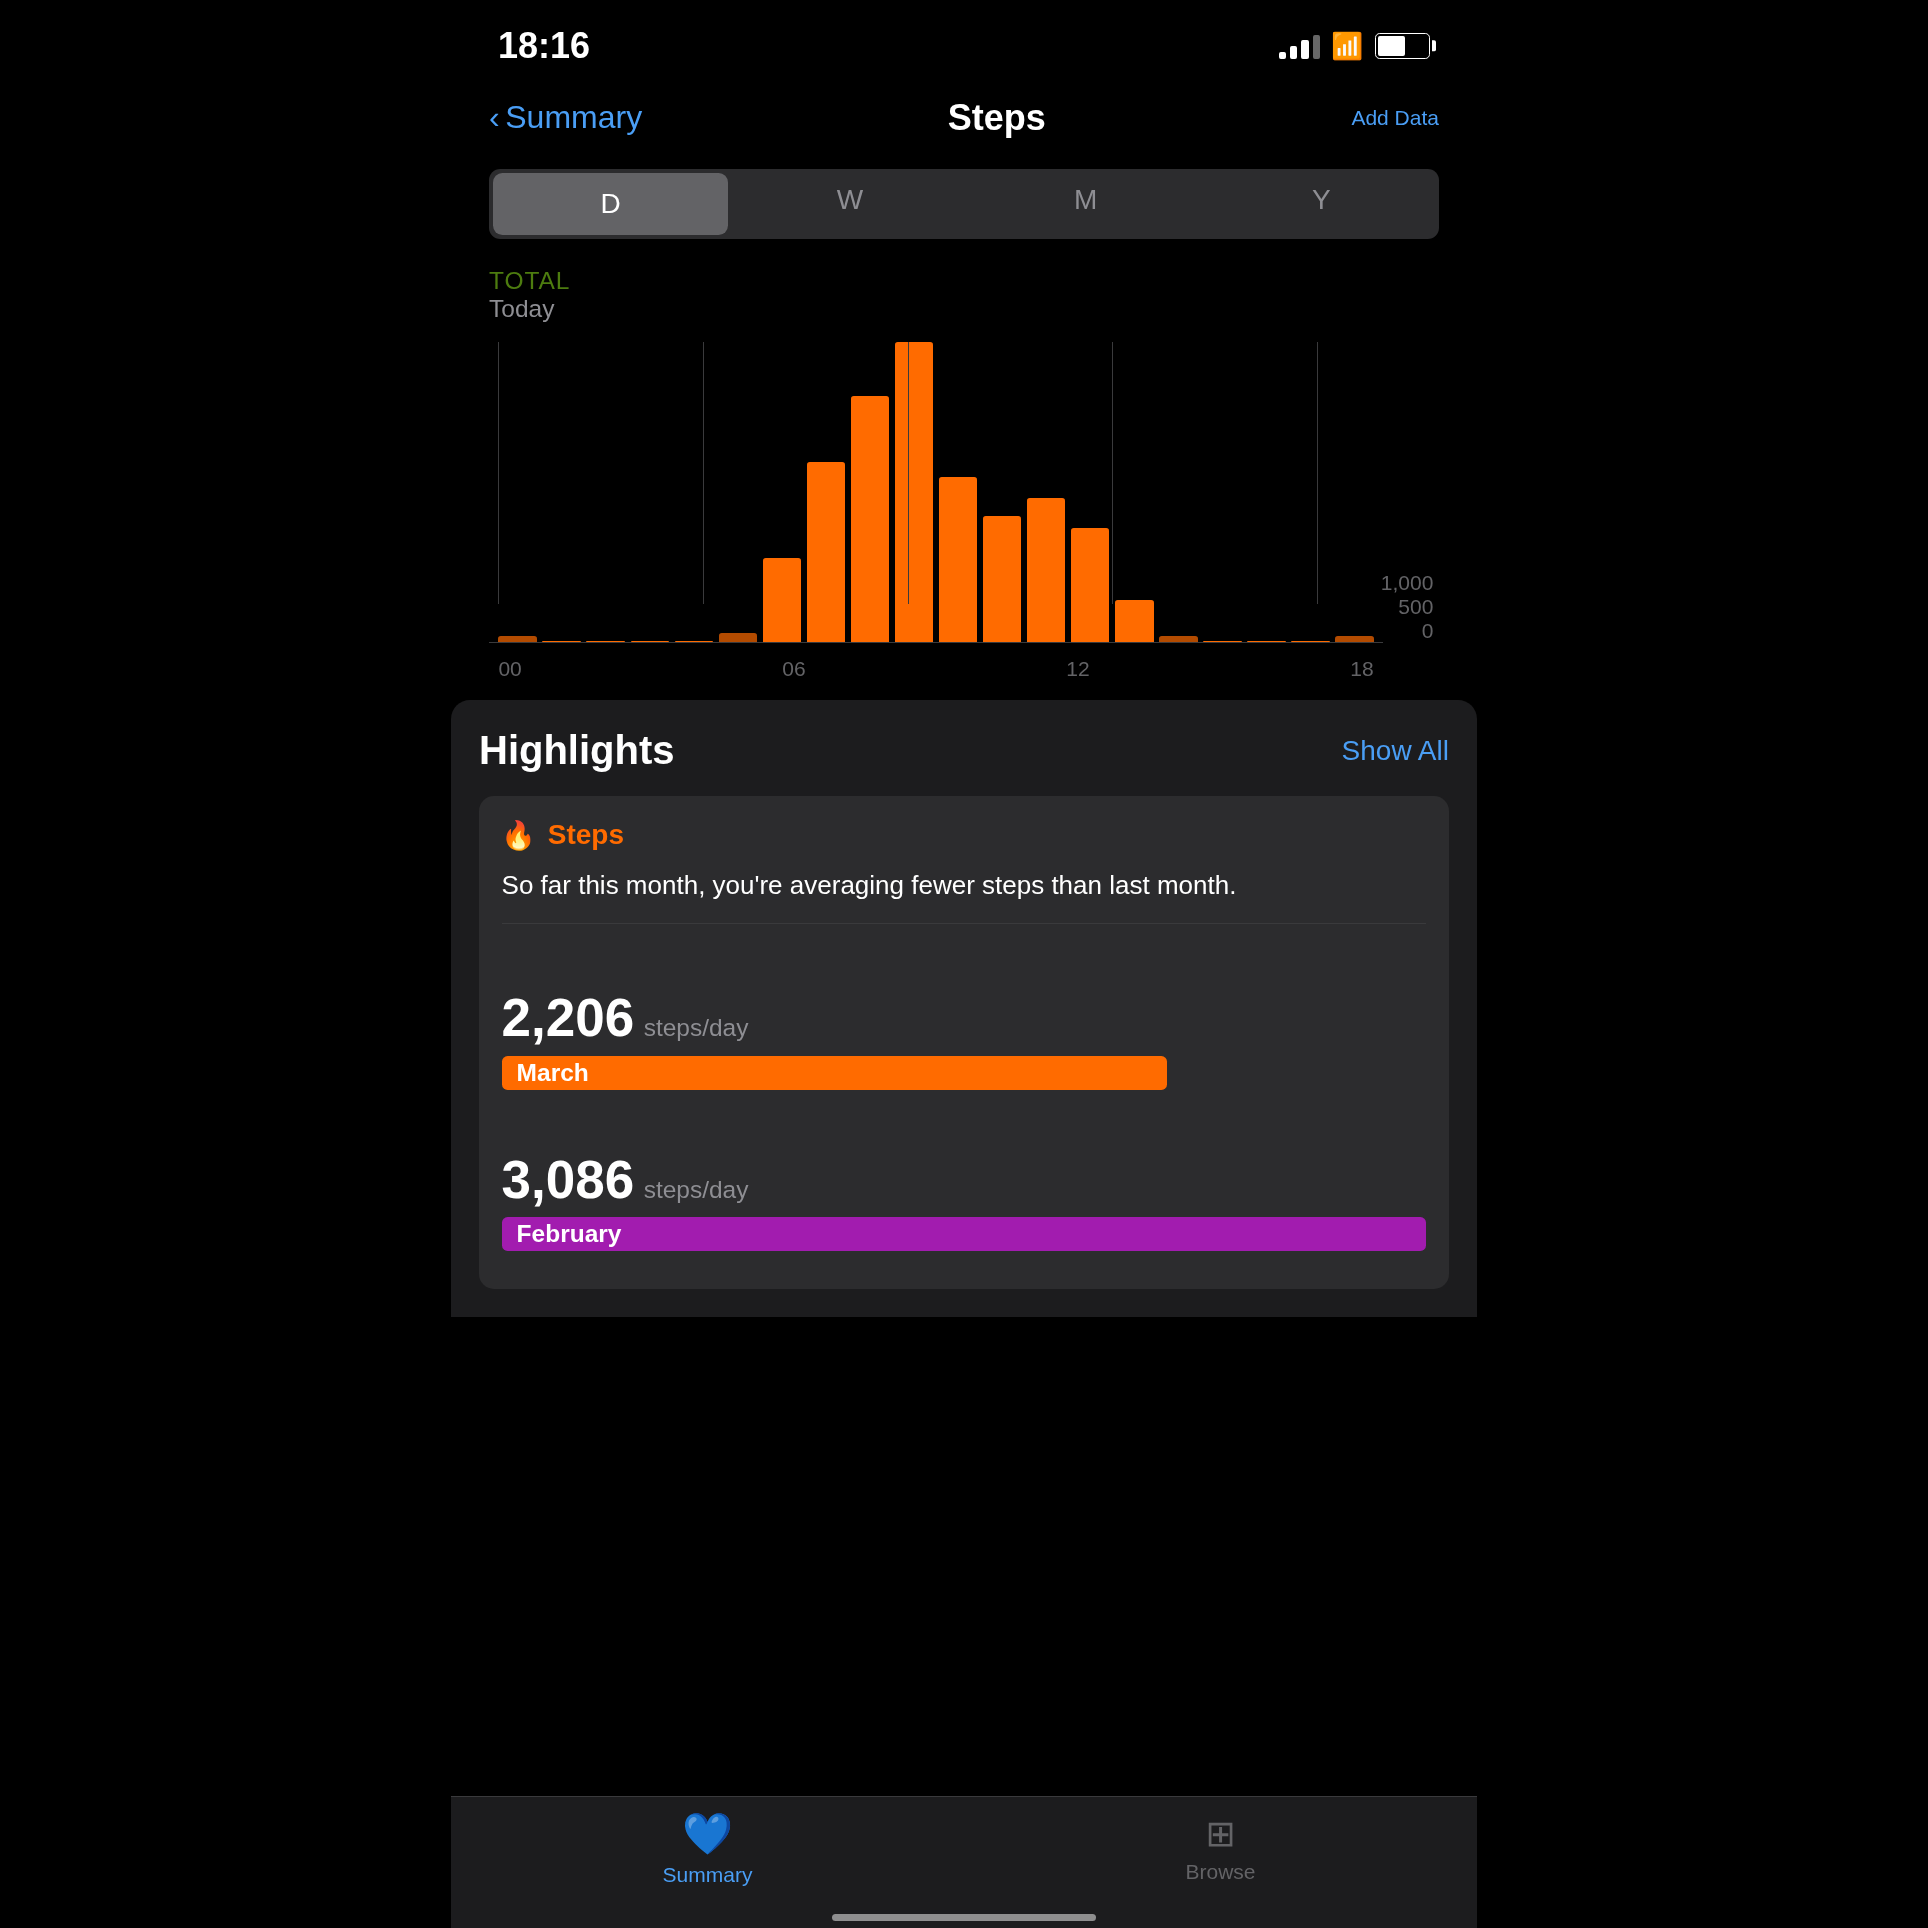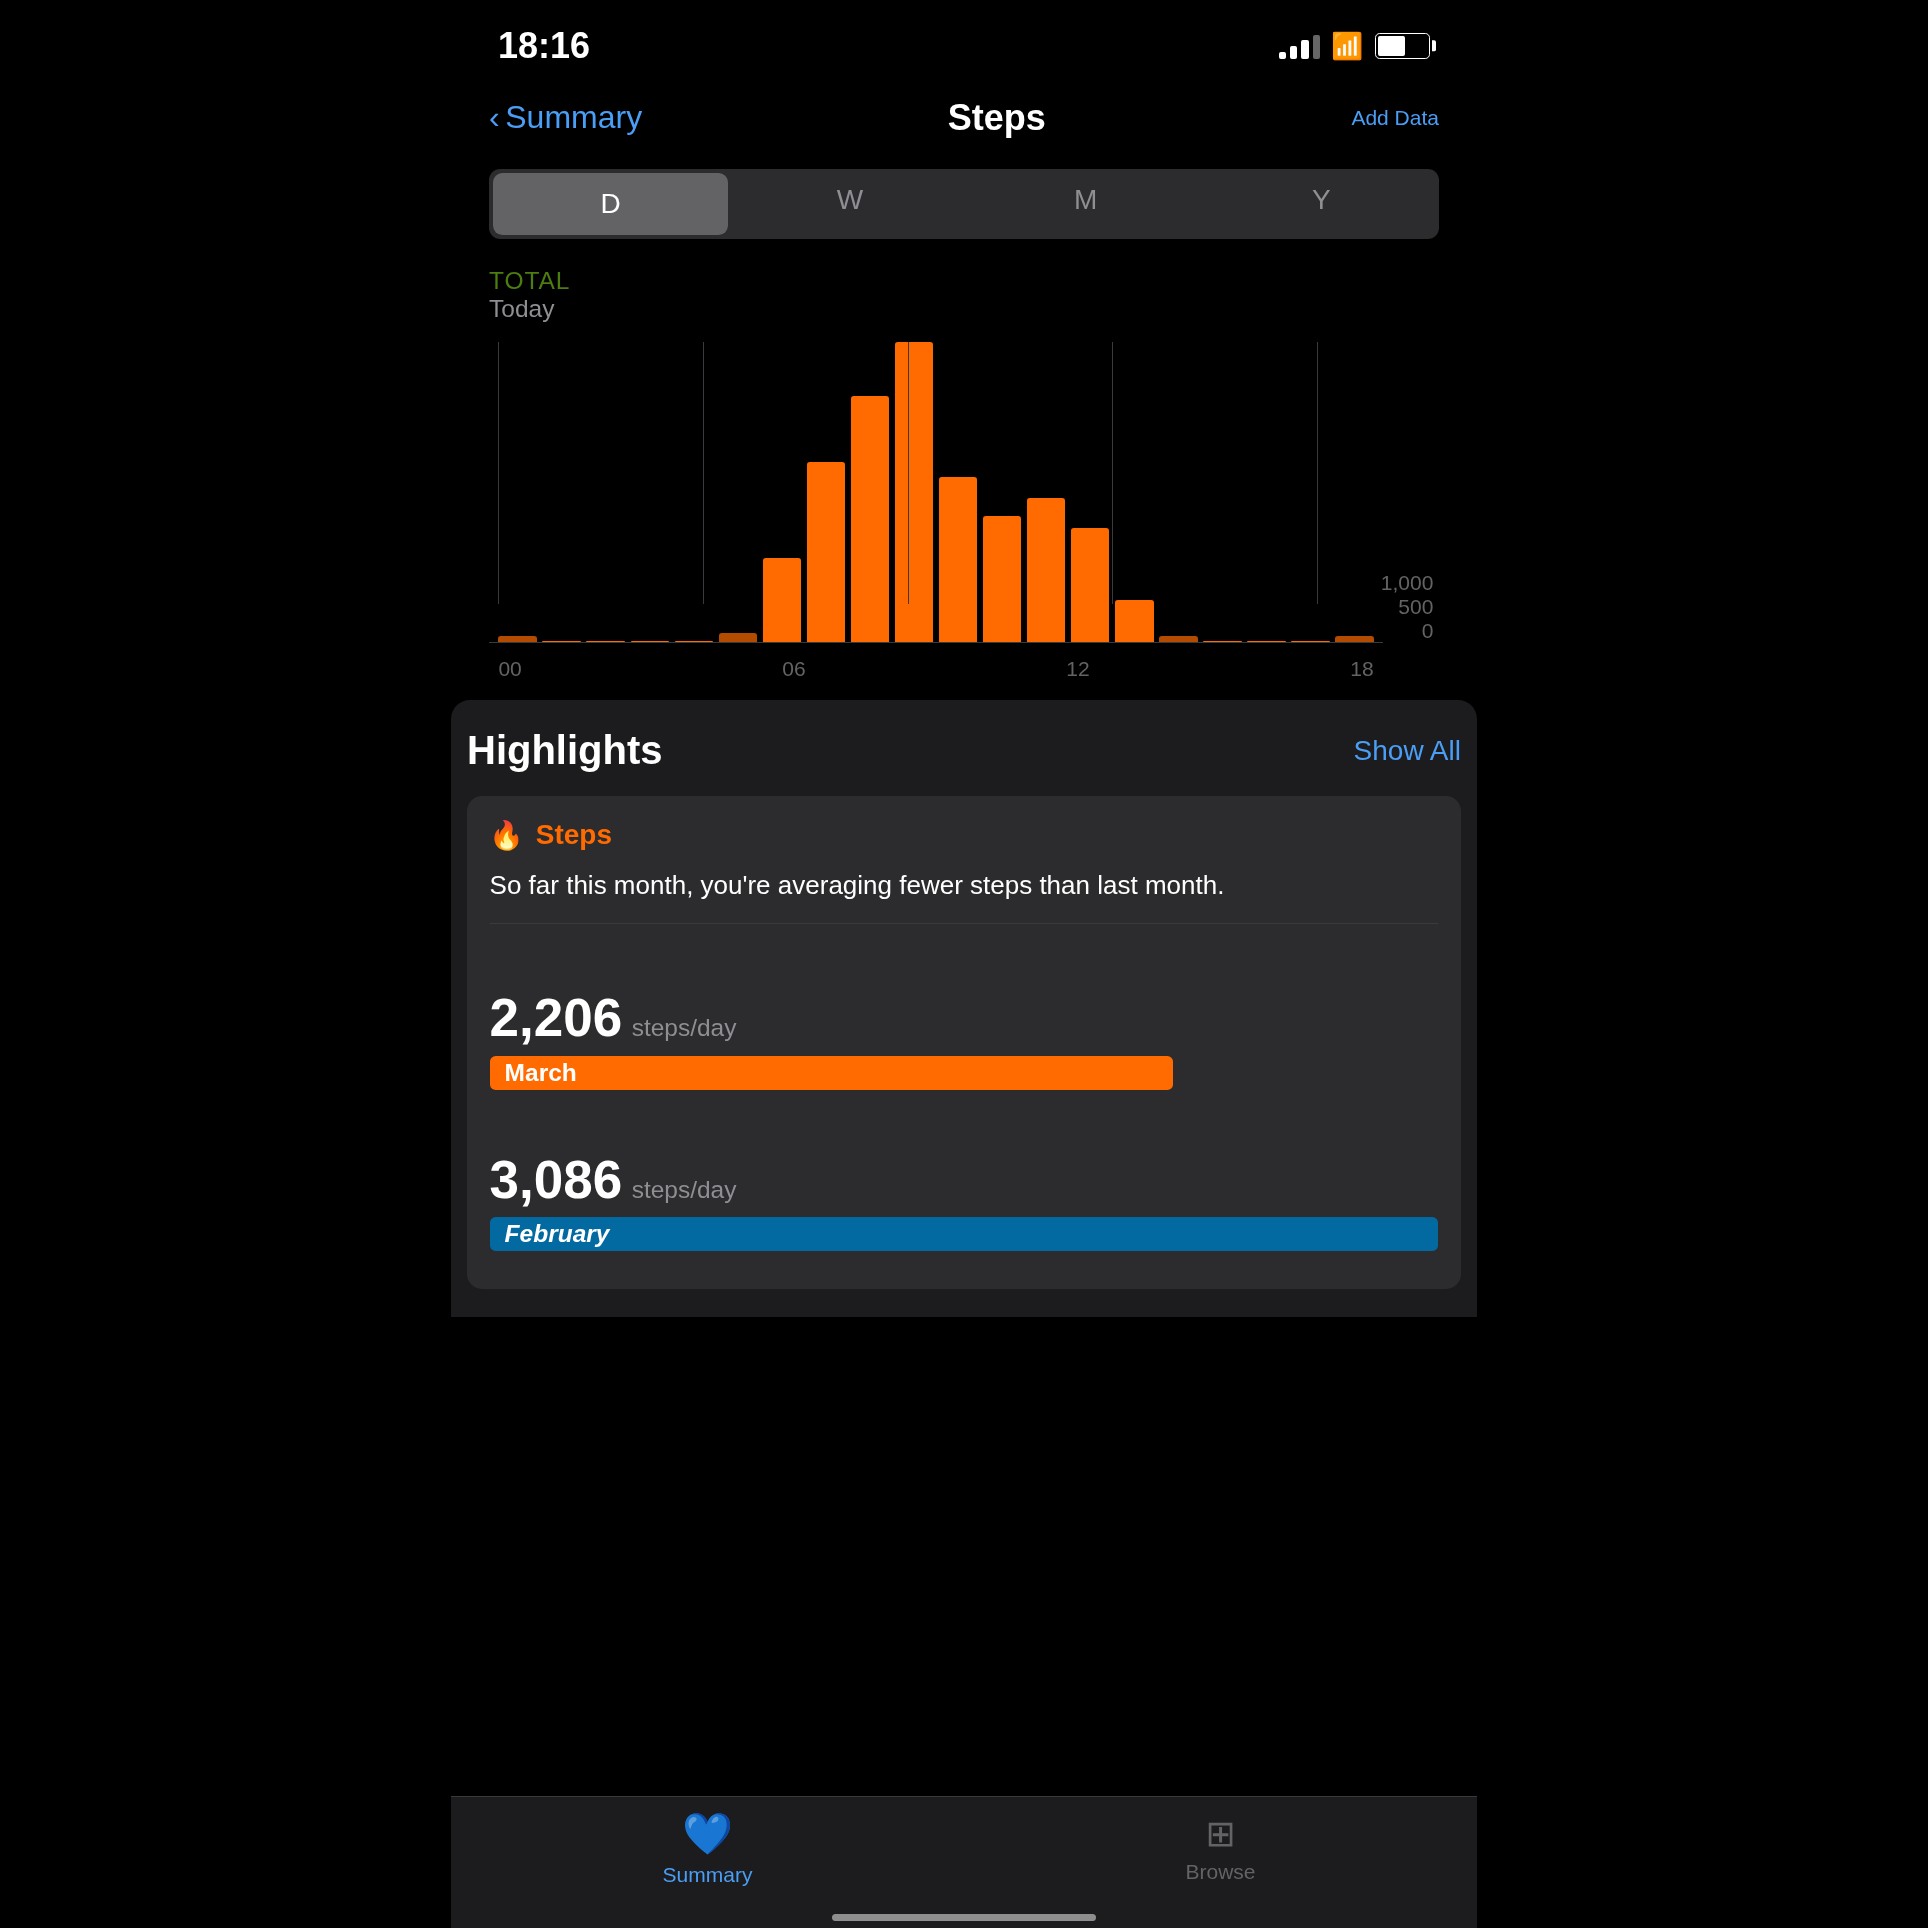--- a/index.html
+++ b/index.html
@@ -232,21 +232,21 @@
     }
     .chart-vline {
       width: 0.9px;
       background: #3A3A3C;
       height: 100%;
     }
     
     .highlights-section {
       background: #1C1C1E;
       border-radius: 19px 19px 0 0;
-      padding: 28px 16px;
+      padding: 28px 28px;
       flex: 1;
     }
     .highlights-header {
       display: flex;
       justify-content: space-between;
       align-items: center;
       margin-bottom: 22.6px;
     }
     .highlights-title {
       color: #fff;
@@ -309,22 +309,21 @@
       height: 34px;
       border-radius: 5.6px;
       display: flex;
       align-items: center;
       padding: 0 15px;
     }
     .month-bar.orange {
       background: #FF6B00;
     }
     .month-bar.gray {
-      background: #0369a1;
-      font-style: italic;
+      background: #a21caf;
     }
     .month-bar-label {
       color: #fff;
       font-size: 24.5px;
       font-weight: 600;
     }
     
     .bottom-nav {
       position: absolute;
       bottom: 0;

